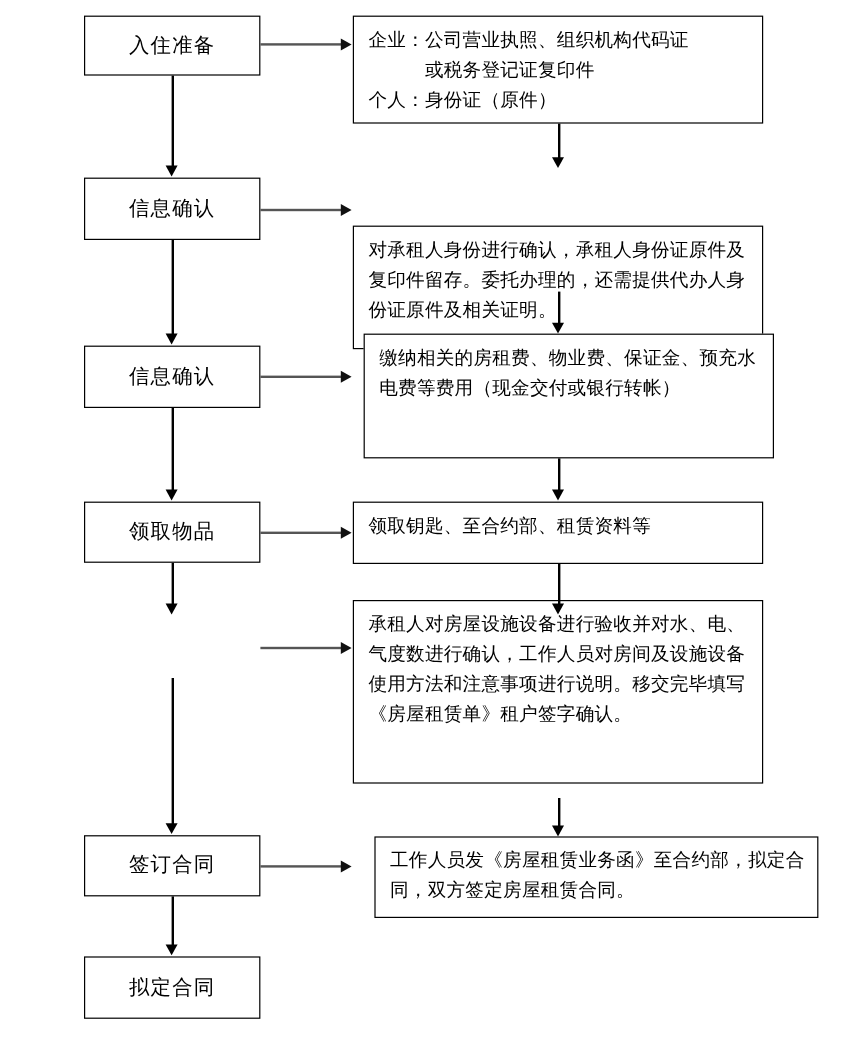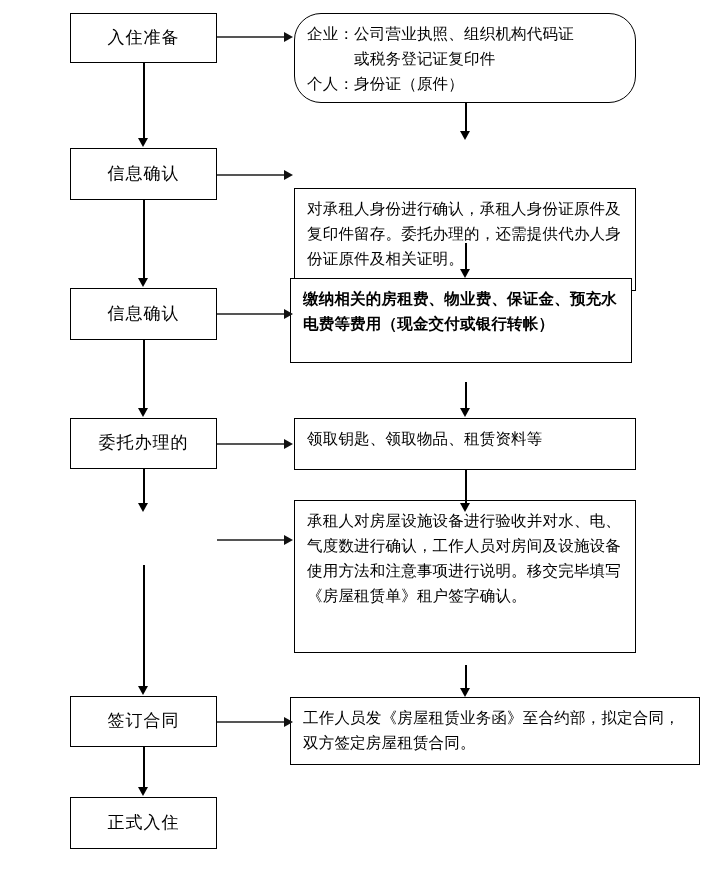--- a/index.html
+++ b/index.html
@@ -84,55 +84,55 @@
 
   <div class="node stage-box" style="left:70px; top:148px; width:147px; height:52px;">
     <span class="stage-label">信息确认</span>
   </div>
 
   <div class="node stage-box" style="left:70px; top:288px; width:147px; height:52px;">
     <span class="stage-label">信息确认</span>
   </div>
 
   <div class="node stage-box" style="left:70px; top:418px; width:147px; height:51px;">
-    <span class="stage-label">委托办理的</span>
+    <span class="stage-label">领取物品</span>
   </div>
 
 
   <div class="node stage-box" style="left:70px; top:696px; width:147px; height:51px;">
     <span class="stage-label">签订合同</span>
   </div>
 
   <div class="node stage-box" style="left:70px; top:797px; width:147px; height:52px;">
-    <span class="stage-label">正式入住</span>
+    <span class="stage-label">拟定合同</span>
   </div>
 
-  <div class="node detail-box" style="left:294px; top:13px; width:342px; height:90px;border-radius:27px;">
+  <div class="node detail-box" style="left:294px; top:13px; width:342px; height:90px;">
     <div class="detail-text">企业：公司营业执照、组织机构代码证
 　　　或税务登记证复印件
 个人：身份证（原件）</div>
   </div>
 
   <div class="node detail-box" style="left:294px; top:140px; width:342px; height:103px;margin-top:48px;">
     <div class="detail-text">对承租人身份进行确认，承租人身份证原件及复印件留存。委托办理的，还需提供代办人身份证原件及相关证明。</div>
   </div>
 
-  <div class="node detail-box" style="left:290px; top:278px; width:342px; height:85px;font-weight:bold;">
+  <div class="node detail-box" style="left:303px; top:278px; width:342px; height:104px;">
     <div class="detail-text">缴纳相关的房租费、物业费、保证金、预充水电费等费用（现金交付或银行转帐）</div>
   </div>
 
   <div class="node detail-box" style="left:294px; top:418px; width:342px; height:52px;">
-    <div class="detail-text">领取钥匙、领取物品、租赁资料等</div>
+    <div class="detail-text">领取钥匙、至合约部、租赁资料等</div>
   </div>
 
   <div class="node detail-box" style="left:294px; top:500px; width:342px; height:153px;">
     <div class="detail-text">承租人对房屋设施设备进行验收并对水、电、气度数进行确认，工作人员对房间及设施设备使用方法和注意事项进行说明。移交完毕填写《房屋租赁单》租户签字确认。</div>
   </div>
 
-  <div class="node detail-box" style="left:290px; top:697px; width:410px; height:68px;">
+  <div class="node detail-box" style="left:312px; top:697px; width:370px; height:68px;">
     <div class="detail-text">工作人员发《房屋租赁业务函》至合约部，拟定合同，双方签定房屋租赁合同。</div>
   </div>
 
   <div class="v-line" style="left:143px; top:63px; height:76px;"></div>
   <div class="arrow-down" style="left:137.5px; top:138px;"></div>
 
   <div class="v-line" style="left:143px; top:200px; height:79px;"></div>
   <div class="arrow-down" style="left:137.5px; top:278px;"></div>
 
   <div class="v-line" style="left:143px; top:340px; height:70px;"></div>

